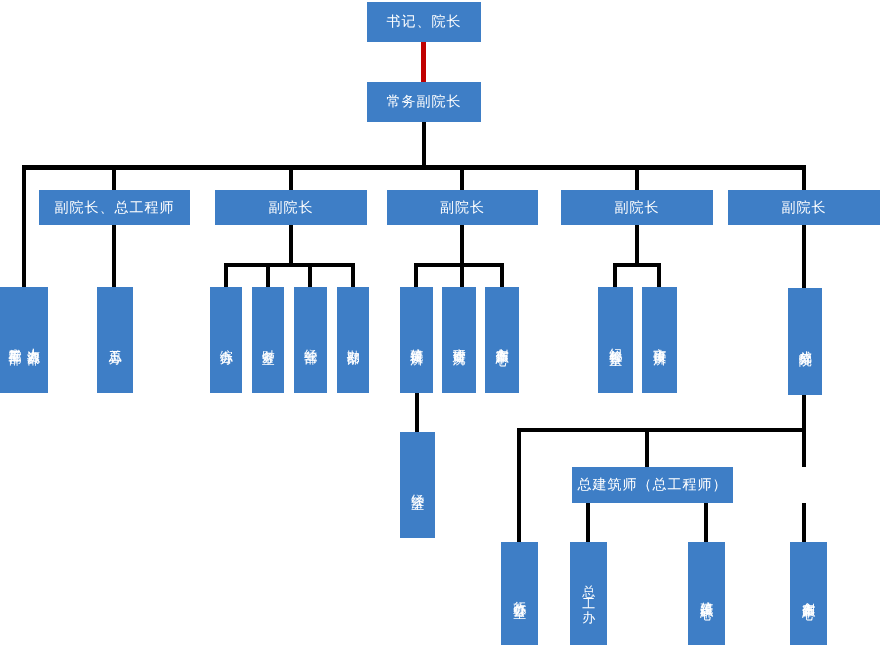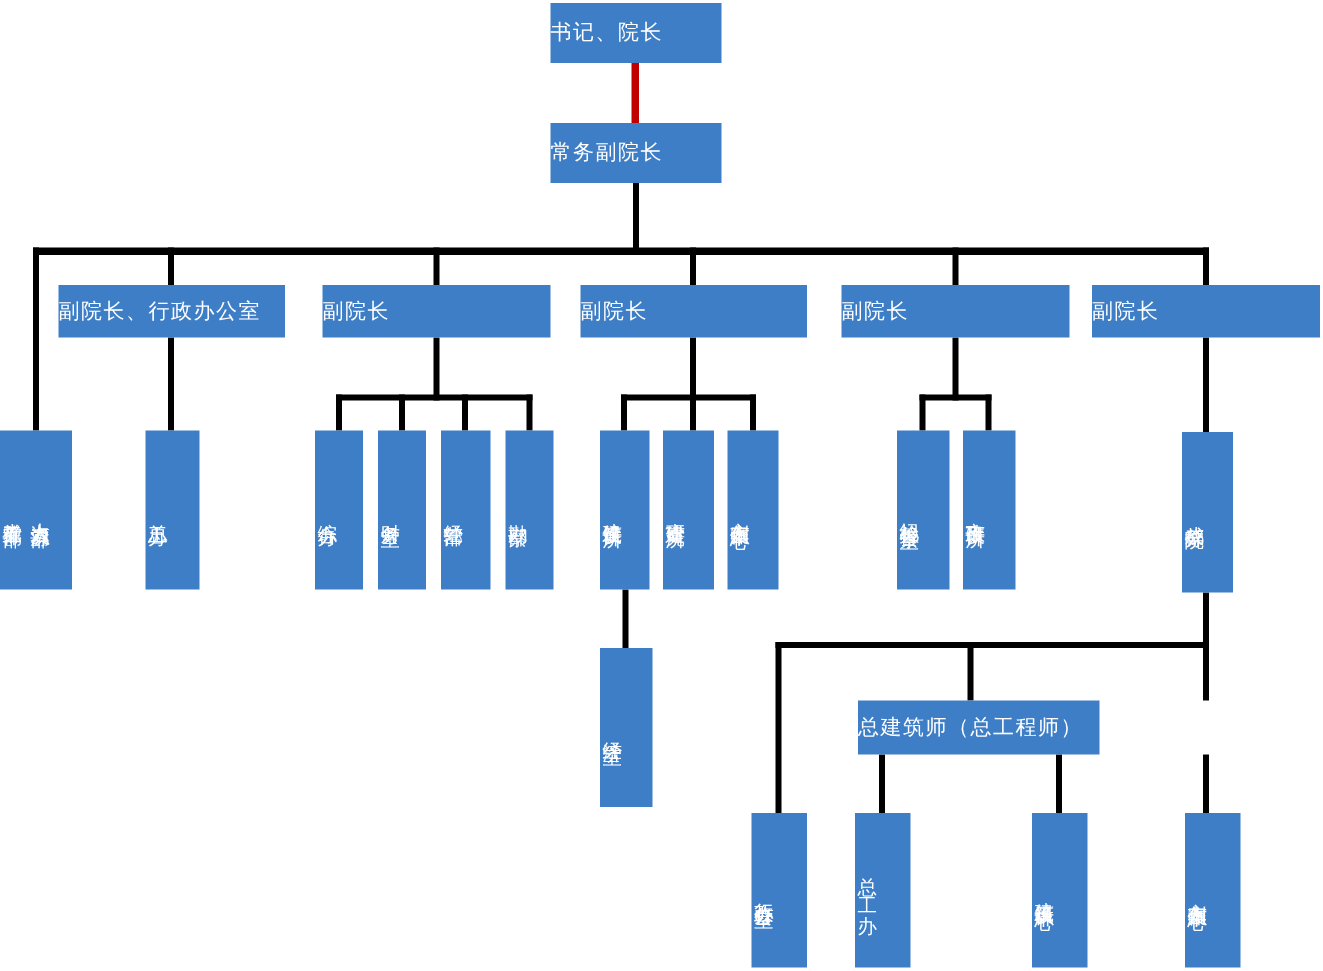--- a/index.html
+++ b/index.html
@@ -9,21 +9,21 @@
     --highlight-connector:#C00000;
     --canvas-bg:#FFFFFF;
   }
   html,body{margin:0;padding:0;background:var(--canvas-bg);}
   #canvas{
     position:relative;width:882px;height:647px;background:var(--canvas-bg);
     font-family:"Liberation Sans","DejaVu Sans",sans-serif;overflow:hidden;
   }
   .box{
     position:absolute;background:var(--node-fill);color:var(--node-text);
-    display:flex;align-items:center;
+    display:flex;align-items:center;justify-content:center;
     font-size:14px;letter-spacing:1px;box-sizing:border-box;text-align:center;
   }
   .box.h span{white-space:nowrap;}
   .box.v span{
     writing-mode:vertical-lr;text-orientation:upright;
     font-size:13px;line-height:1.2;letter-spacing:1px;white-space:nowrap;
   }
   .box.v.two{gap:3px;}
   .box.v.spread span{letter-spacing:13px;}
   .ln{position:absolute;background:var(--connector);}
@@ -77,21 +77,21 @@
   <div class="ln" style="left:802px;top:503px;width:4px;height:39px"></div>
 
   <div class="box h" style="left:367px;top:2px;width:114px;height:40px">
     <span>书记、院长</span>
   </div>
   <div class="box h" style="left:367px;top:82px;width:114px;height:40px">
     <span>常务副院长</span>
   </div>
 
   <div class="box h" style="left:39px;top:190px;width:151px;height:35px">
-    <span>副院长、行政办公室</span>
+    <span>副院长、总工程师</span>
   </div>
   <div class="box h" style="left:215px;top:190px;width:152px;height:35px">
     <span>副院长</span>
   </div>
   <div class="box h" style="left:387px;top:190px;width:151px;height:35px">
     <span>副院长</span>
   </div>
   <div class="box h" style="left:561px;top:190px;width:152px;height:35px">
     <span>副院长</span>
   </div>

